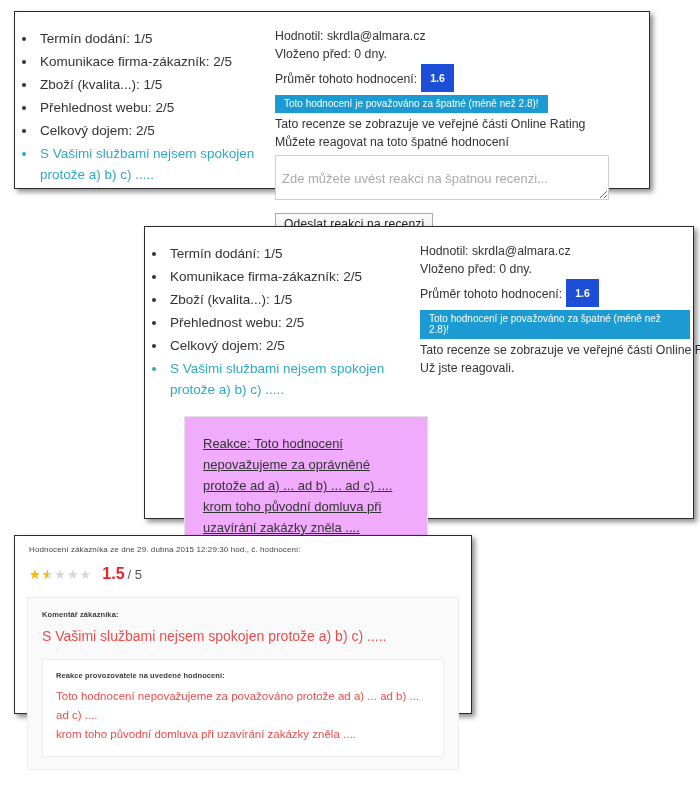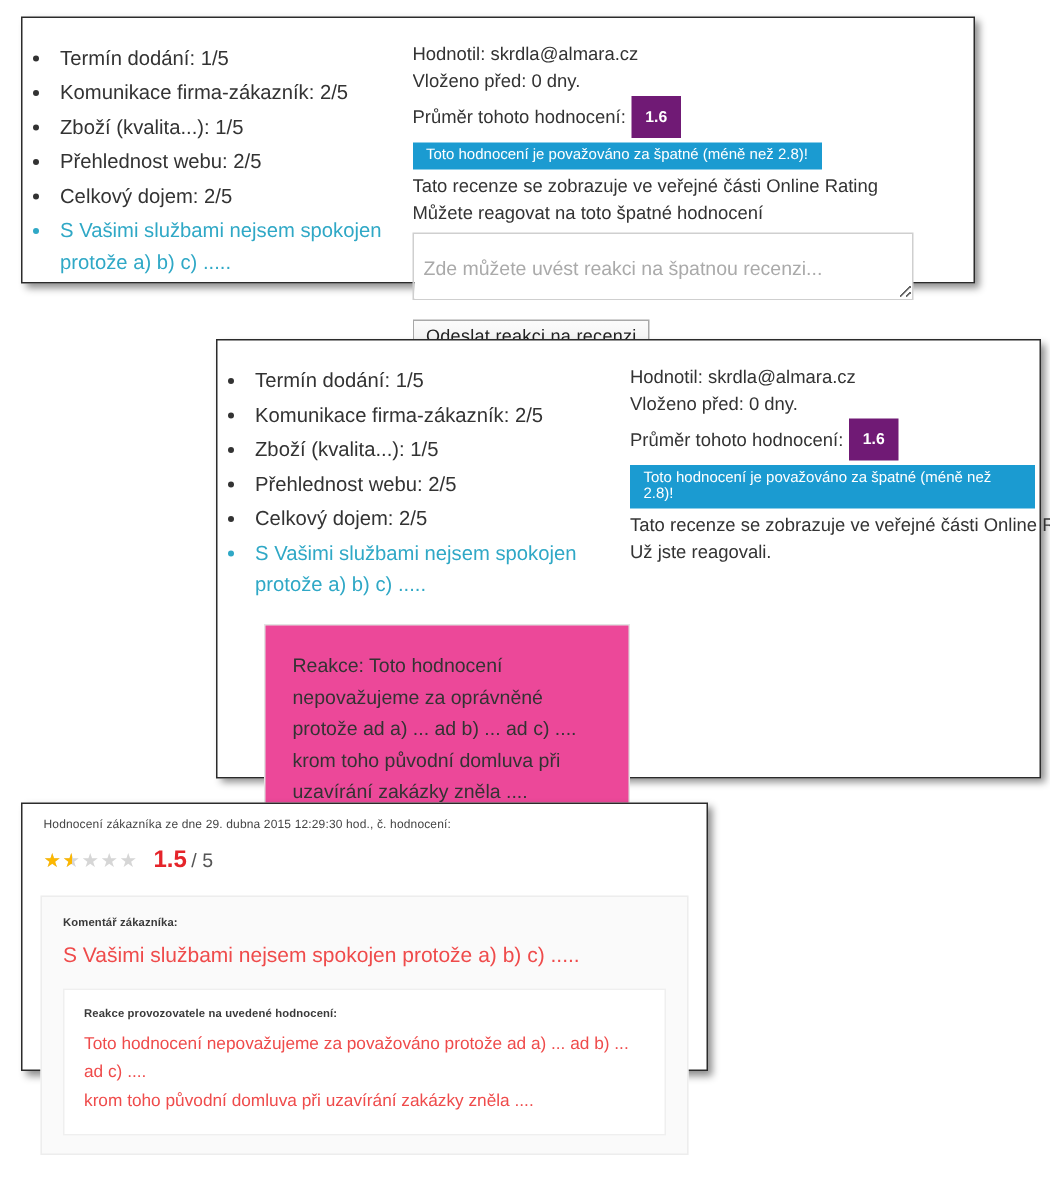--- a/index.html
+++ b/index.html
@@ -55,21 +55,21 @@
 
   
   .meta {
     font-size: 12.3px;
     line-height: 17px;
     color: #333333;
   }
   .meta .row { white-space: nowrap; margin-bottom: 1px; }
   .badge {
     display: inline-block;
-    background: #701a75;
+    background: #1d4ed8;
     color: #ffffff;
     font-size: 10.5px;
     font-weight: bold;
     padding: 8px 9px;
     line-height: 12px;
     vertical-align: 1px;
     margin-left: 4px;
   }
   .alert {
     display: inline-block;
@@ -104,29 +104,30 @@
     color: #222;
     background: linear-gradient(#fbfbfb, #eeeeee);
     border: 1px solid #a8a8a8;
     padding: 3px 8px 4px 8px;
     cursor: pointer;
     letter-spacing: .2px;
   }
 
   
   .reaction-box {
-    background: #ec4899;
+    background: #f0abfc;
     border: 1px solid #e3e3e3;
     width: 244px;
-    margin: 16px 0 0 31px;
+    margin: 16px 0 0 39px;
     padding: 16px 18px 18px 18px;
     font-size: 13px;
     line-height: 21px;
     color: #333;
     box-sizing: border-box;
+    text-decoration: underline;
   }
 
   
   .p3-head {
     font-size: 8px;
     color: #444;
     letter-spacing: .1px;
     padding: 9px 0 0 14px;
   }
   .stars-row {

